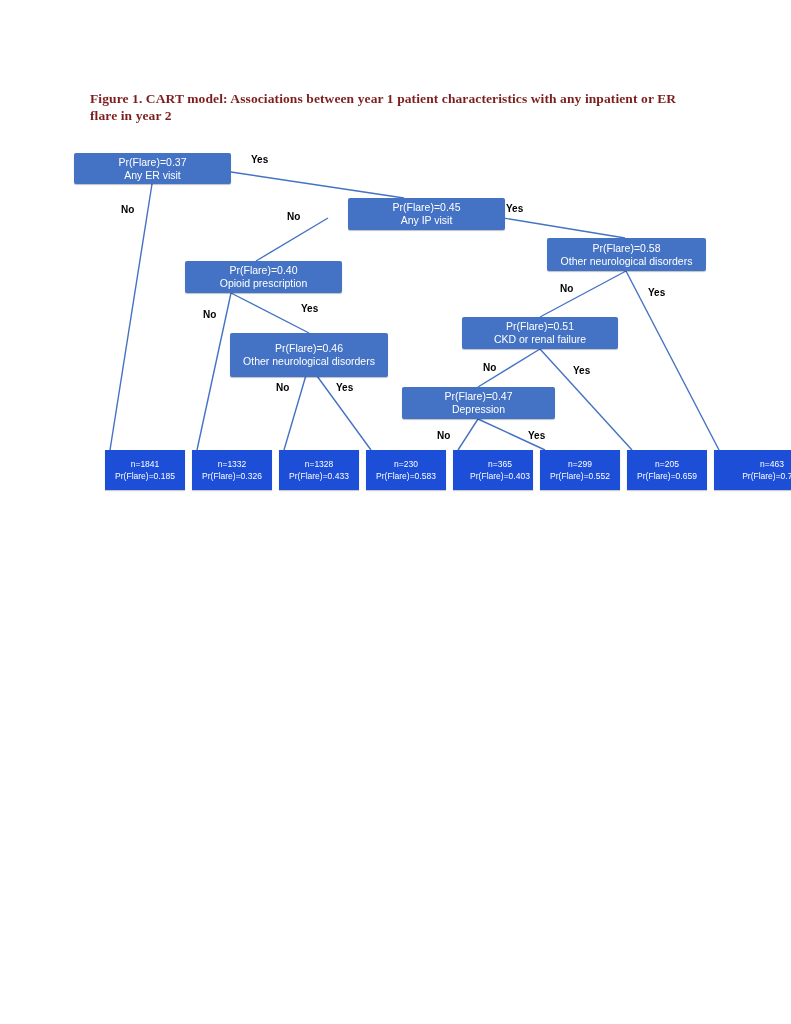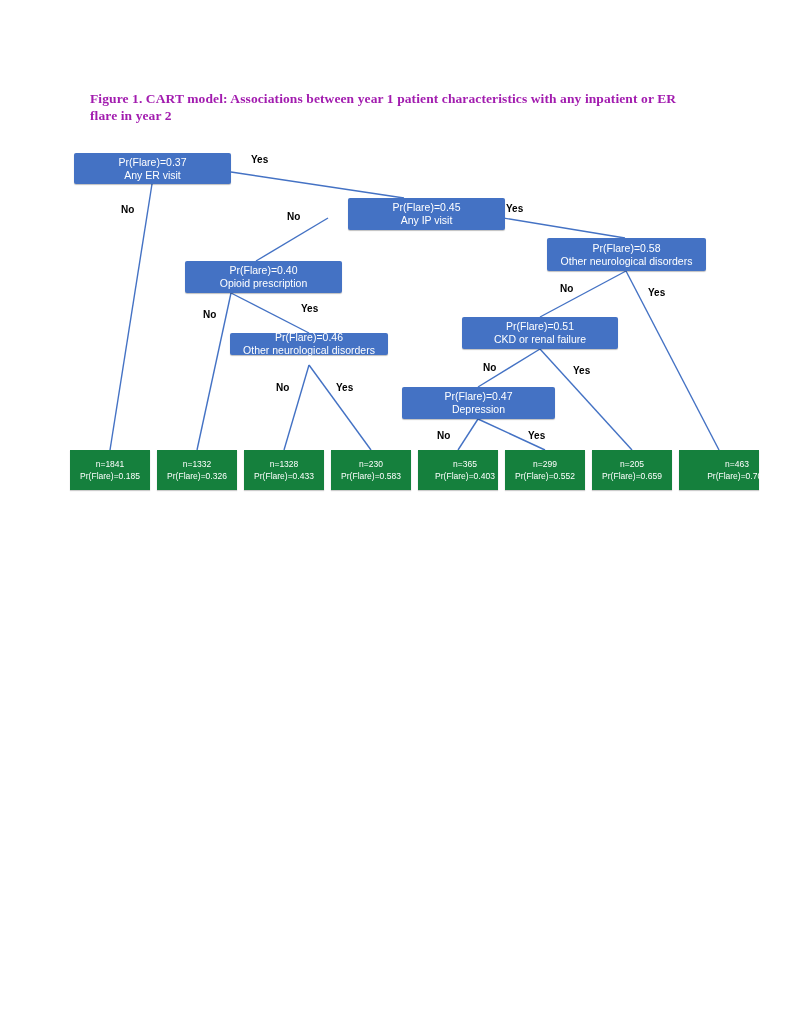--- a/index.html
+++ b/index.html
@@ -23,21 +23,21 @@
   }
   #figure-title {
     position: absolute;
     left: 90px;
     top: 90px;
     width: 600px;
     font-family: "Liberation Serif", serif;
     font-weight: bold;
     font-size: 13.5px;
     line-height: 17px;
-    color: #a21caf;
+    color: #7f1d1d;
     letter-spacing: 0.1px;
   }
   #tree-canvas {
     position: absolute;
     left: 0;
     top: 0;
     width: 791px;
     height: 1024px;
     pointer-events: none;
   }
@@ -52,25 +52,26 @@
     text-align: center;
     line-height: 13px;
   }
   .node-internal {
     background: #4472C4;
     border-radius: 2px;
     font-size: 10.5px;
     box-shadow: 0 1px 1px rgba(0,0,0,0.25);
   }
   .node-leaf {
-    background: #15803d;
+    background: #1d4ed8;
     border-radius: 0px;
     font-size: 8.5px;
     line-height: 12px;
     box-shadow: 0 1px 1px rgba(0,0,0,0.2);
+    margin-left: 35px;
   }
   .node-line {
     display: block;
     white-space: nowrap;
   }
   .edge-label {
     position: absolute;
     font-family: "Liberation Sans", sans-serif;
     font-weight: bold;
     font-size: 10px;
@@ -112,21 +113,21 @@
         <span class="node-line">Any IP visit</span>
       </div>
       <div class="node node-internal" style="left: 547px; top: 238px; width: 159px; height: 33px;">
         <span class="node-line">Pr(Flare)=0.58</span>
         <span class="node-line">Other neurological disorders</span>
       </div>
       <div class="node node-internal" style="left: 153px; top: 261px; width: 157px; height: 32px; margin-left: 32px;">
         <span class="node-line">Pr(Flare)=0.40</span>
         <span class="node-line">Opioid prescription</span>
       </div>
-      <div class="node node-internal" style="left: 230px; top: 333px; width: 158px; height: 22px;">
+      <div class="node node-internal" style="left: 230px; top: 333px; width: 158px; height: 44px;">
         <span class="node-line">Pr(Flare)=0.46</span>
         <span class="node-line">Other neurological disorders</span>
       </div>
       <div class="node node-internal" style="left: 462px; top: 317px; width: 156px; height: 32px;">
         <span class="node-line">Pr(Flare)=0.51</span>
         <span class="node-line">CKD or renal failure</span>
       </div>
       <div class="node node-internal" style="left: 402px; top: 387px; width: 153px; height: 32px;">
         <span class="node-line">Pr(Flare)=0.47</span>
         <span class="node-line">Depression</span>

